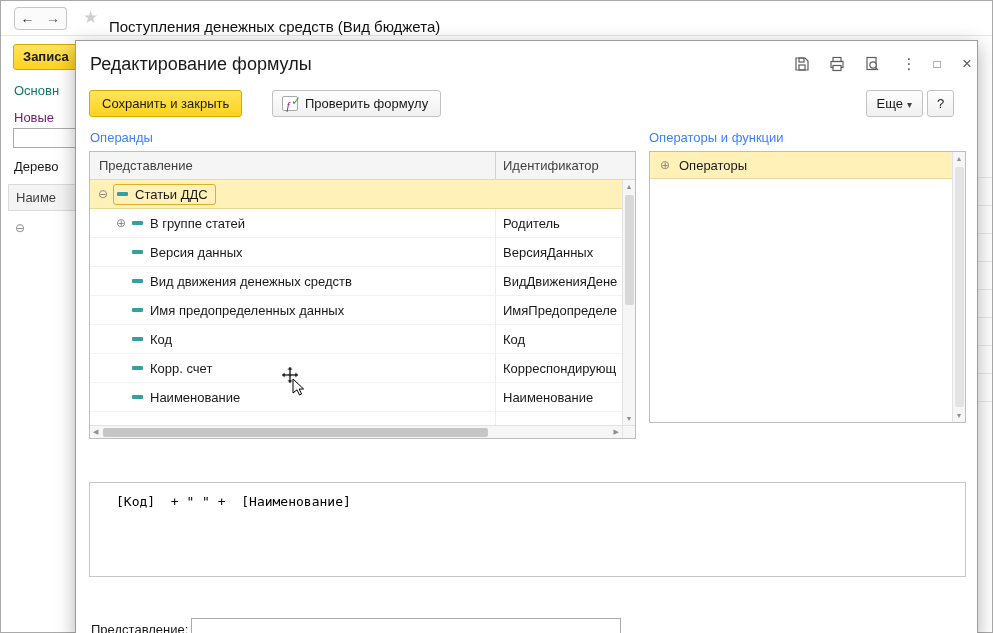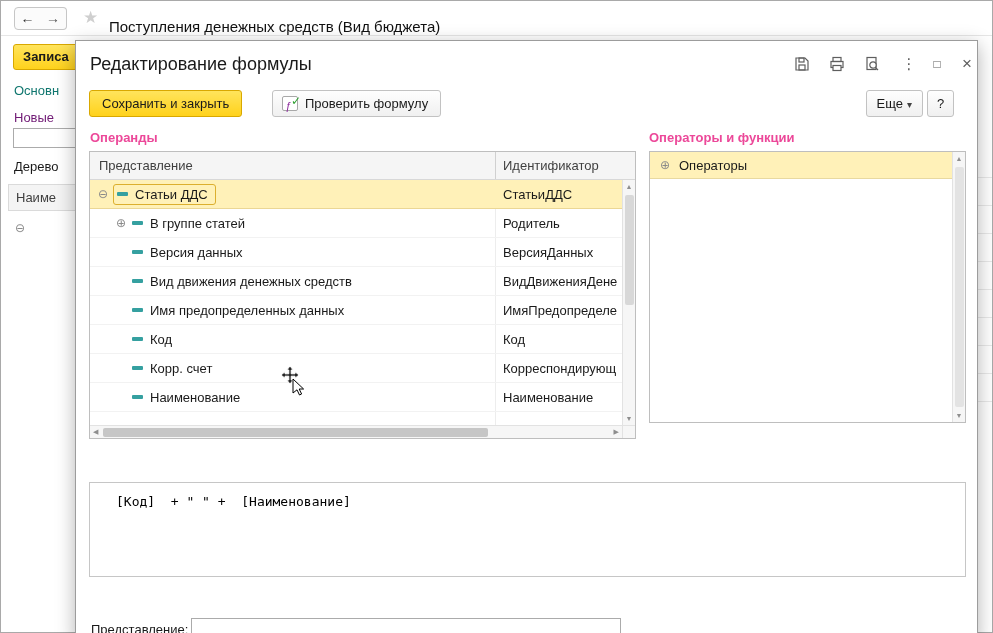--- a/index.html
+++ b/index.html
@@ -45,21 +45,21 @@
     line-height:25px;padding:0 12px;color:#1a1a1a;white-space:nowrap;}
   .btn-save{left:13px;top:49px;background:linear-gradient(#FFE45C,#FFD21C);border-color:#D9A800;font-weight:400;}
   .btn-check{left:196px;top:49px;padding-left:32px;}
   .fx-icon{position:absolute;left:9px;top:5px;width:16px;height:15px;border:1px solid #A8A8A8;background:#fff;border-radius:2px;}
   .fx-f{position:absolute;left:2px;top:-3px;font-size:11px;font-style:italic;color:#8E2C9E;}
   .fx-t{position:absolute;right:-4px;bottom:-4px;font-size:12px;font-weight:700;color:#2FA032;}
   .btn-more{top:49px;right:54px;padding:0 10px;}
   .btn-more .arr{font-size:10px;color:#444;margin-left:4px;}
   .btn-help{top:49px;right:23px;width:27px;padding:0;text-align:center;}
 
-  .cap{position:absolute;top:89px;color:#ec4899;white-space:nowrap;font-weight:bold;}
+  .cap{position:absolute;top:89px;color:#3b82f6;white-space:nowrap;}
   .cap-op{left:14px;} .cap-fn{left:573px;text-align:center;}
 
   .grid{position:absolute;border:1px solid #BEBEBE;background:#fff;}
   .grid-operands{left:13px;top:110px;width:547px;height:288px;}
   .ghead{position:absolute;left:0;top:0;right:0;height:28px;background:#F5F5F5;border-bottom:1px solid #D8D8D8;color:#3F3F3F;}
   .ghead .h1{position:absolute;left:9px;top:6px;}
   .ghead .h2{position:absolute;left:413px;top:6px;}
   .hdiv{position:absolute;left:405px;top:0;bottom:0;width:1px;background:#D0D0D0;}
   .rows{position:absolute;left:0;top:28px;right:13px;bottom:13px;overflow:hidden;}
   .colline{position:absolute;left:405px;top:0;bottom:0;width:1px;background:#EDEDED;}
@@ -187,21 +187,20 @@
       </div>
       <div class="rows">
         <span class="colline"></span>
 
         <div class="trow sel">
           <span class="expander exp0">⊖</span>
           <span class="selpill">
             <span class="dash"></span>
             <span class="nm">Статьи ДДС</span>
           </span>
-          <span class="idcell">СтатьиДДС</span>
         </div>
 
         <div class="trow">
           <span class="expander exp1">⊕</span>
           <span class="dash"></span>
           <span class="nm">В группе статей</span>
           <span class="idcell">Родитель</span>
         </div>
 
         <div class="trow">

